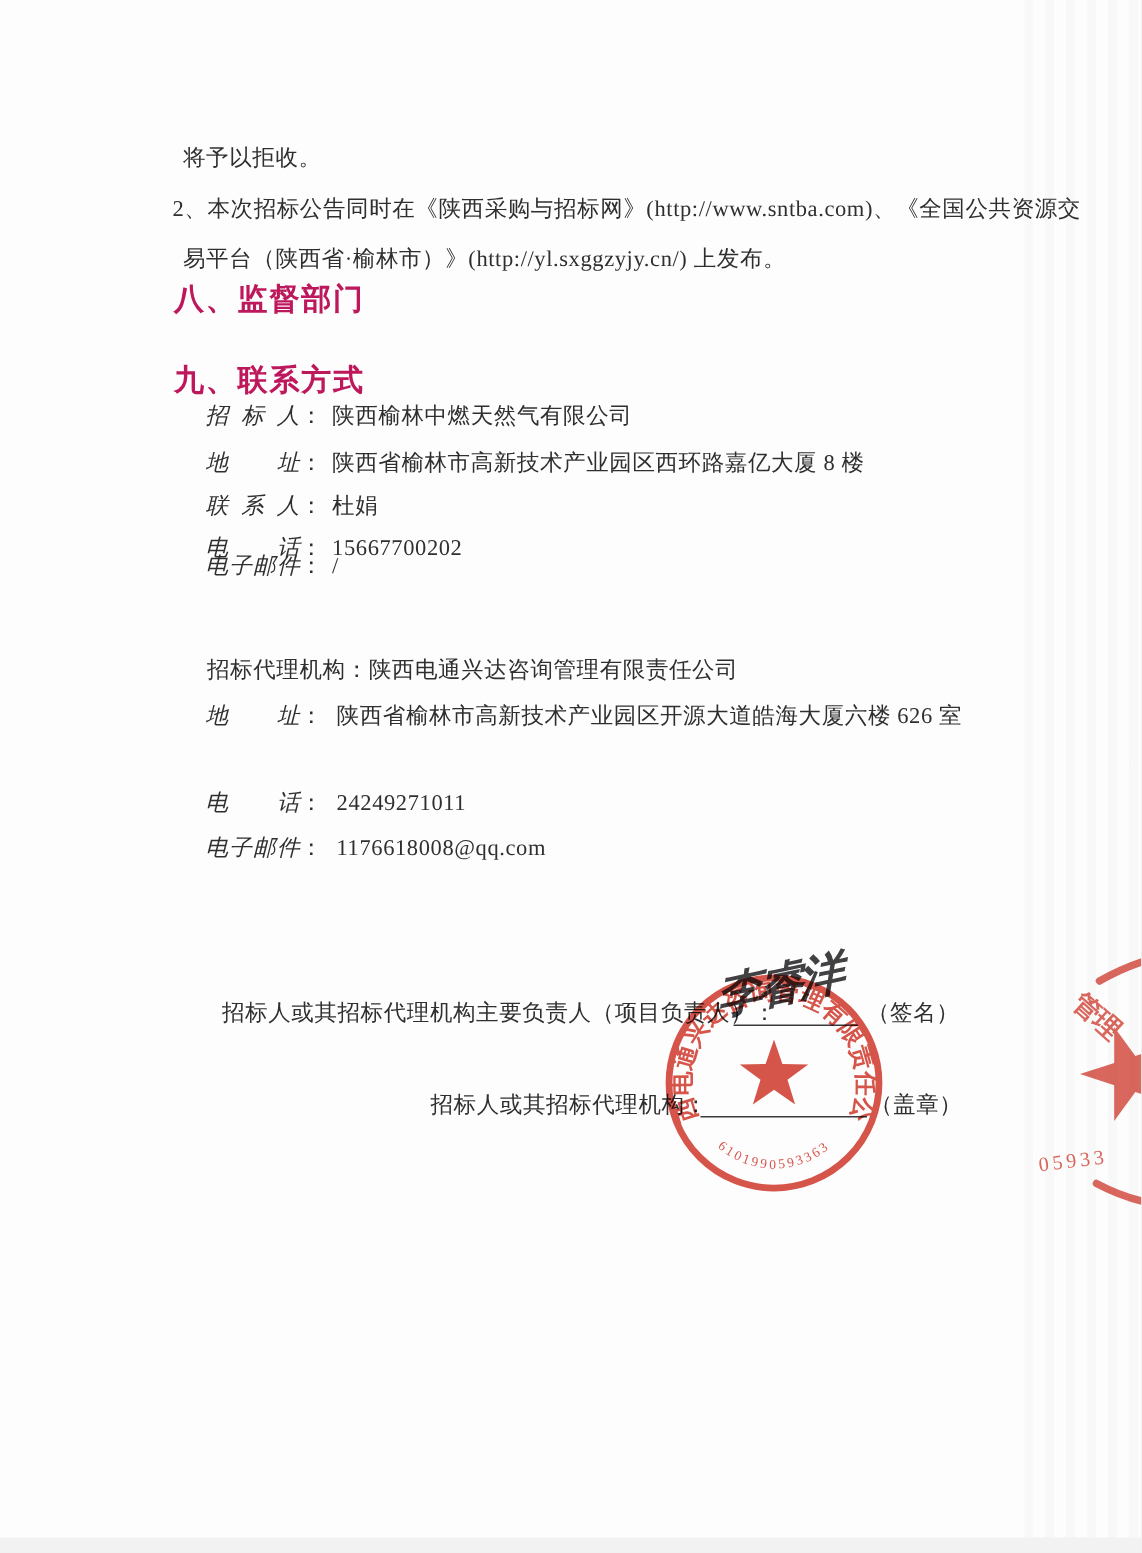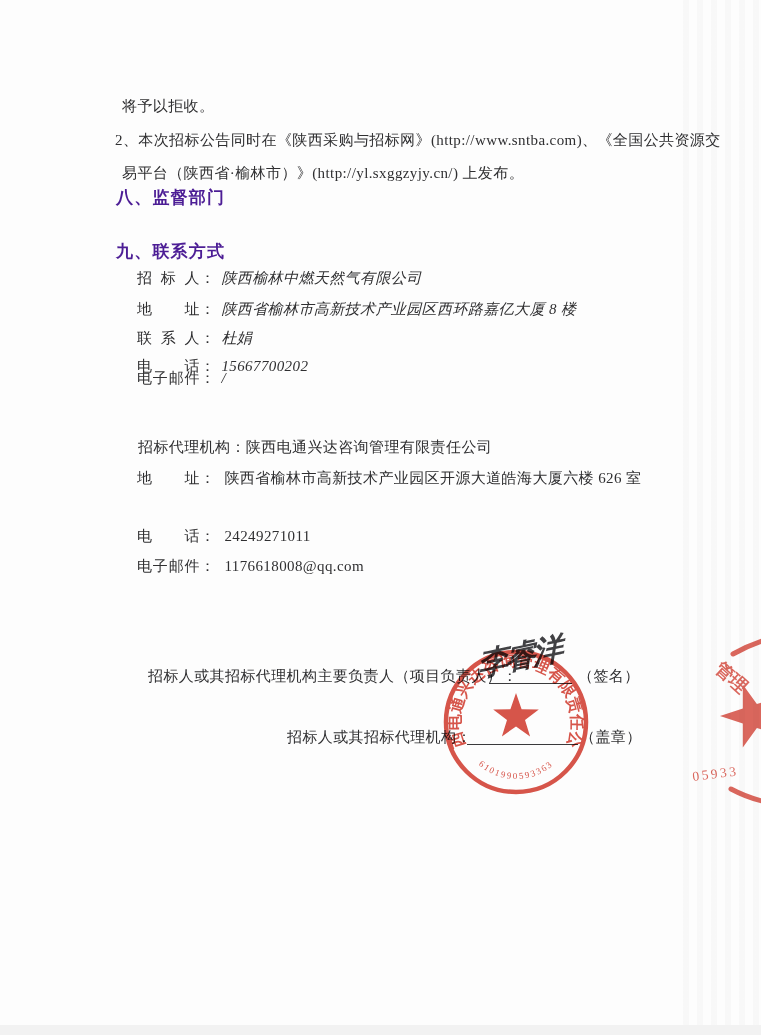--- a/index.html
+++ b/index.html
@@ -3,23 +3,23 @@
 <meta charset="utf-8">
 <style>
   html,body{margin:0;padding:0;background:#e8e8e8;}
   .page{
     position:relative;width:761px;height:1035px;margin:0 auto;
     background:#fdfdfd;overflow:hidden;
     font-family:"Liberation Serif","DejaVu Serif",serif;
     color:#2f2f31;
   }
   .t{position:absolute;font-size:15px;line-height:20px;white-space:nowrap;letter-spacing:.4px;}
-  .h{position:absolute;font-size:17px;font-weight:bold;color:#4c1d95;letter-spacing:1.2px;white-space:nowrap;}
-  .lbl{display:inline-block;width:63px;text-align:justify;text-align-last:justify;vertical-align:top;}
-  .val{margin-left:6px;font-style:italic;}
+  .h{position:absolute;font-size:20px;font-weight:bold;color:#be185d;letter-spacing:1.2px;white-space:nowrap;}
+  .lbl{display:inline-block;width:63px;text-align:justify;text-align-last:justify;vertical-align:top;font-style:italic;}
+  .val{margin-left:6px;}
   .val2{margin-left:9px;}
   .uline{position:absolute;height:0;border-bottom:1.6px solid #3a3a3c;}
   .signature{
     position:absolute;left:477px;top:636px;
     font-size:31px;font-style:italic;font-weight:bold;color:#26262a;
     transform:rotate(-12deg) skewX(-8deg);letter-spacing:-3px;opacity:.88;
     mix-blend-mode:multiply;
   }
   .stamp{position:absolute;mix-blend-mode:multiply;}
   .scan-streaks{

